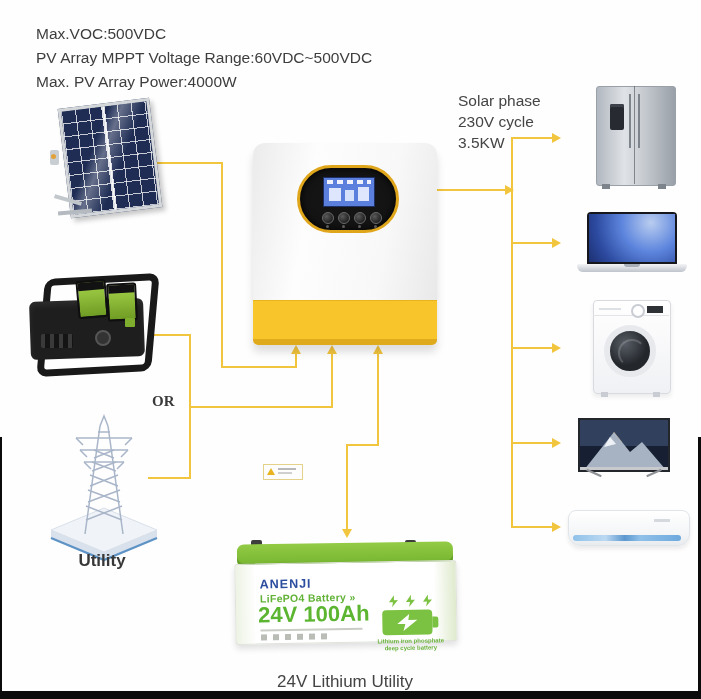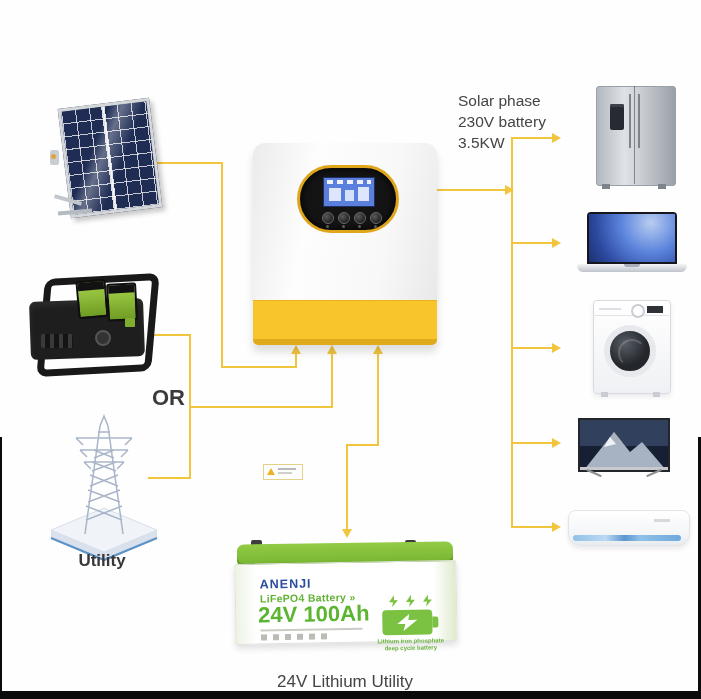--- a/index.html
+++ b/index.html
@@ -9,21 +9,21 @@
   
   .wire{position:absolute;background:var(--wire,#F2C53E);}
   .arr{position:absolute;width:0;height:0;border:solid transparent;}
   .arr.up{border-width:0 5px 9px 5px;border-bottom-color:var(--wire,#F2C53E);}
   .arr.down{border-width:9px 5px 0 5px;border-top-color:var(--wire,#F2C53E);}
   .arr.right{border-width:5px 0 5px 9px;border-left-color:var(--wire,#F2C53E);}
   
   .spec{position:absolute;left:36px;top:22px;font-size:15.5px;line-height:24px;color:#3e3e3e;}
   .cap{position:absolute;font-weight:bold;font-size:16px;color:#383838;text-align:center;}
   .outtext{position:absolute;left:458px;top:90px;font-size:15.5px;line-height:21px;color:#454545;}
-  .or{position:absolute;left:152px;top:385px;font-weight:bold;font-size:22px;color:#3a3a3a;}
+  .or{position:absolute;left:152px;top:393px;font-weight:bold;font-size:15px;color:#3a3a3a;font-family:Liberation Serif, serif;}
   
   .solar{left:48px;top:98px;width:120px;height:122px;}
   .sp-bracket{position:absolute;left:2px;top:52px;width:9px;height:15px;background:#c9ced3;border-radius:2px;}
   .sp-dot{position:absolute;left:3px;top:56px;width:5px;height:5px;border-radius:50%;background:#e2a23a;}
   .sp-panel{position:absolute;left:16px;top:5px;width:86px;height:104px;background:#1f2d55;
      border:3px solid #d4d7da;box-shadow:3px 4px 5px rgba(0,0,0,.22);transform:rotate(-7deg);}
   .sp-grid{position:absolute;inset:0;
      background-image:
        linear-gradient(118deg,transparent 34%,rgba(255,255,255,.32) 44%,transparent 60%),
        linear-gradient(90deg,transparent 47%,rgba(255,255,255,.85) 47%,rgba(255,255,255,.85) 51%,transparent 51%),
@@ -142,20 +142,25 @@
   .ac-logo{position:absolute;right:18px;top:9px;width:16px;height:3px;background:#d6dade;}
   
   .edge{position:absolute;background:#0b0b0b;}
   svg{display:block;}
 </style>
 </head>
 <body>
 
 <div class="stage">
 
+  <div class="spec">
+    <div>Max.VOC:500VDC</div>
+    <div>PV Array MPPT Voltage Range:60VDC~500VDC</div>
+    <div>Max. PV Array Power:4000W</div>
+  </div>
 
   <div class="wire" style="left:143px;top:162px;width:80px;height:2px"></div>
   <div class="wire" style="left:221px;top:162px;width:2px;height:206px"></div>
   <div class="wire" style="left:221px;top:366px;width:76px;height:2px"></div>
   <div class="wire" style="left:295px;top:353px;width:2px;height:14px"></div>
   <div class="arr up" style="left:291px;top:345px"></div>
 
   <div class="wire" style="left:150px;top:334px;width:41px;height:2px"></div>
   <div class="wire" style="left:189px;top:334px;width:2px;height:145px"></div>
   <div class="wire" style="left:148px;top:477px;width:43px;height:2px"></div>
@@ -251,21 +256,21 @@
         <div class="warn-tri"></div>
         <div class="warn-l1"></div>
           <div class="warn-l2"></div>
       </div>
     </div>
     <div class="inv-lip"></div>
   </div>
 
   <div class="outtext">
     <div>Solar phase</div>
-    <div>230V battery</div>
+    <div>230V cycle</div>
     <div>3.5KW</div>
   </div>
 
   <div class="abs fridge">
     <div class="fr-body"></div>
       <div class="fr-split"></div>
     <div class="fr-h1"></div>
       <div class="fr-h2"></div>
     <div class="fr-disp"></div>
     <div class="fr-foot" style="left:6px"></div>

